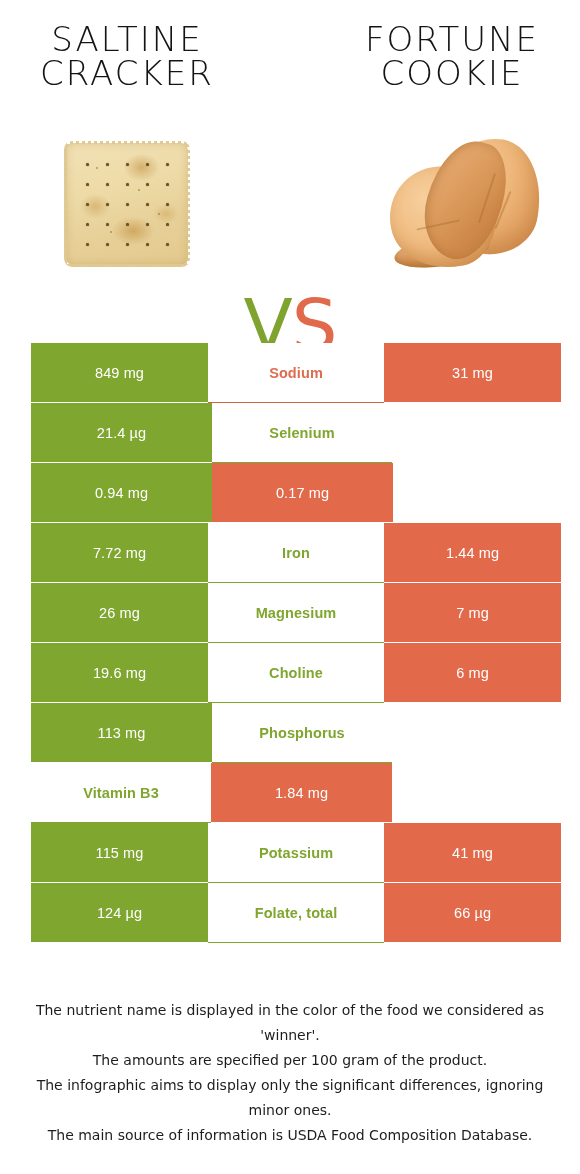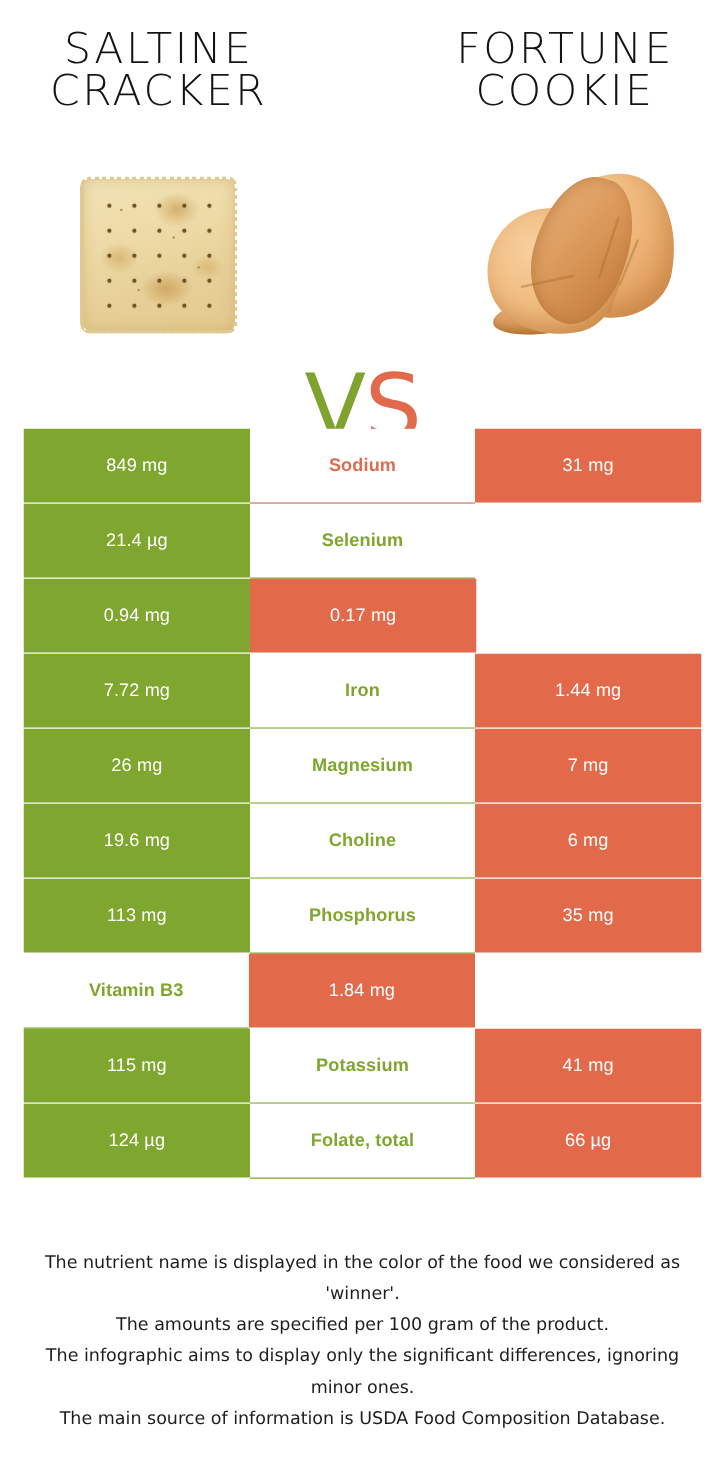--- a/index.html
+++ b/index.html
@@ -195,20 +195,21 @@
     position: absolute;
     left: 19px;
     top: 343px;
     width: 542px;
   }
   .row {
     position: relative;
     display: flex;
     height: 59px;
     margin-bottom: 1px;
+    margin-left: 12px;
   }
   .cell {
     display: flex;
     align-items: center;
     justify-content: center;
     font-size: 14.5px;
     font-weight: 500;
     letter-spacing: 0.1px;
     -webkit-font-smoothing: antialiased;
   }
@@ -345,21 +346,20 @@
         <div class="cell right">7 mg</div>
       </div>
       <div class="row win-left">
         <div class="cell left">19.6 mg</div>
         <div class="cell mid">Choline</div>
         <div class="cell right">6 mg</div>
       </div>
       <div class="row win-left">
         <div class="cell left">113 mg</div>
         <div class="cell mid">Phosphorus</div>
-        <div class="cell right">35 mg</div>
       </div>
       <div class="row win-left">
         <div class="cell mid">Vitamin B3</div>
         <div class="cell right">1.84 mg</div>
       </div>
       <div class="row win-left">
         <div class="cell left">115 mg</div>
         <div class="cell mid">Potassium</div>
         <div class="cell right">41 mg</div>
       </div>

